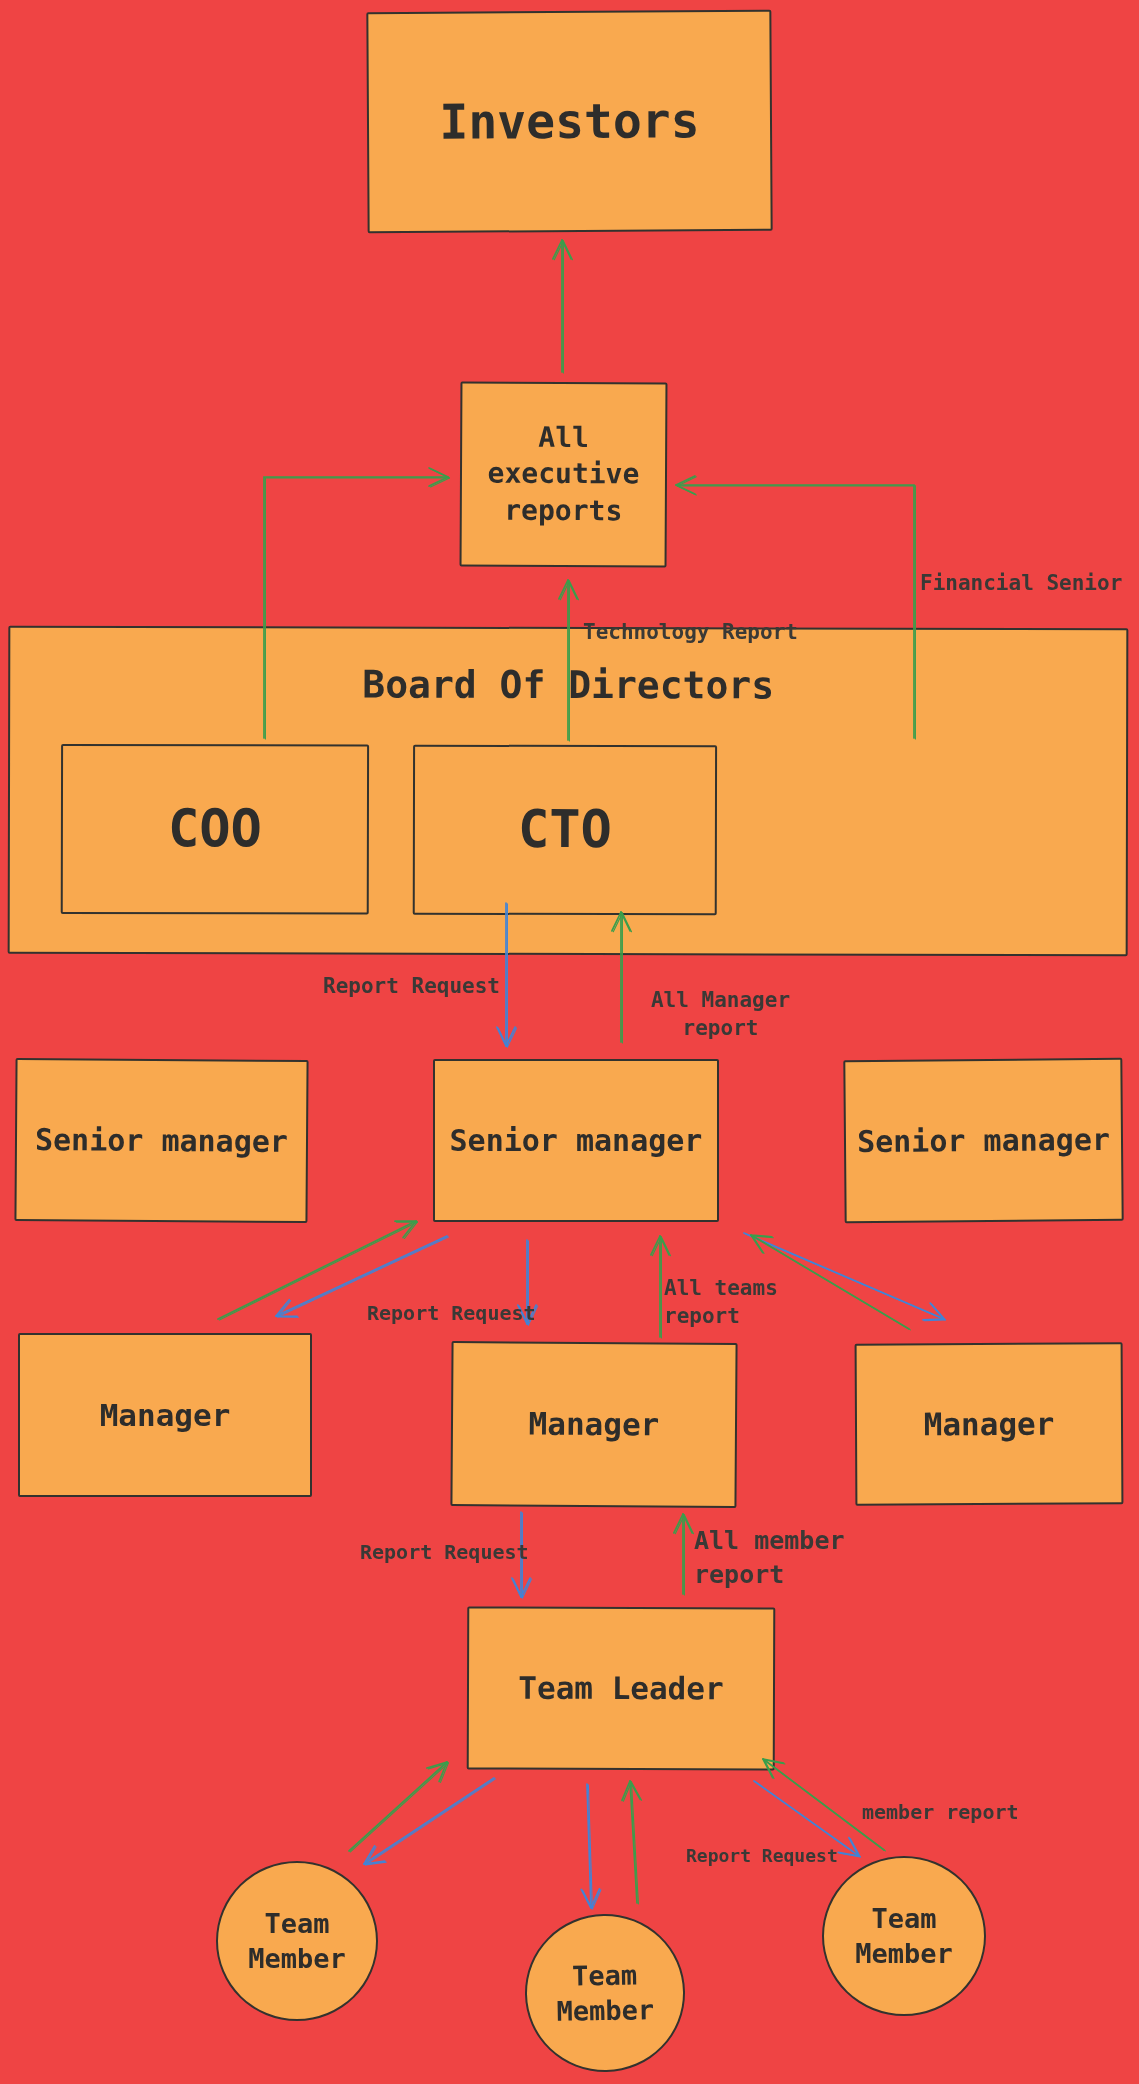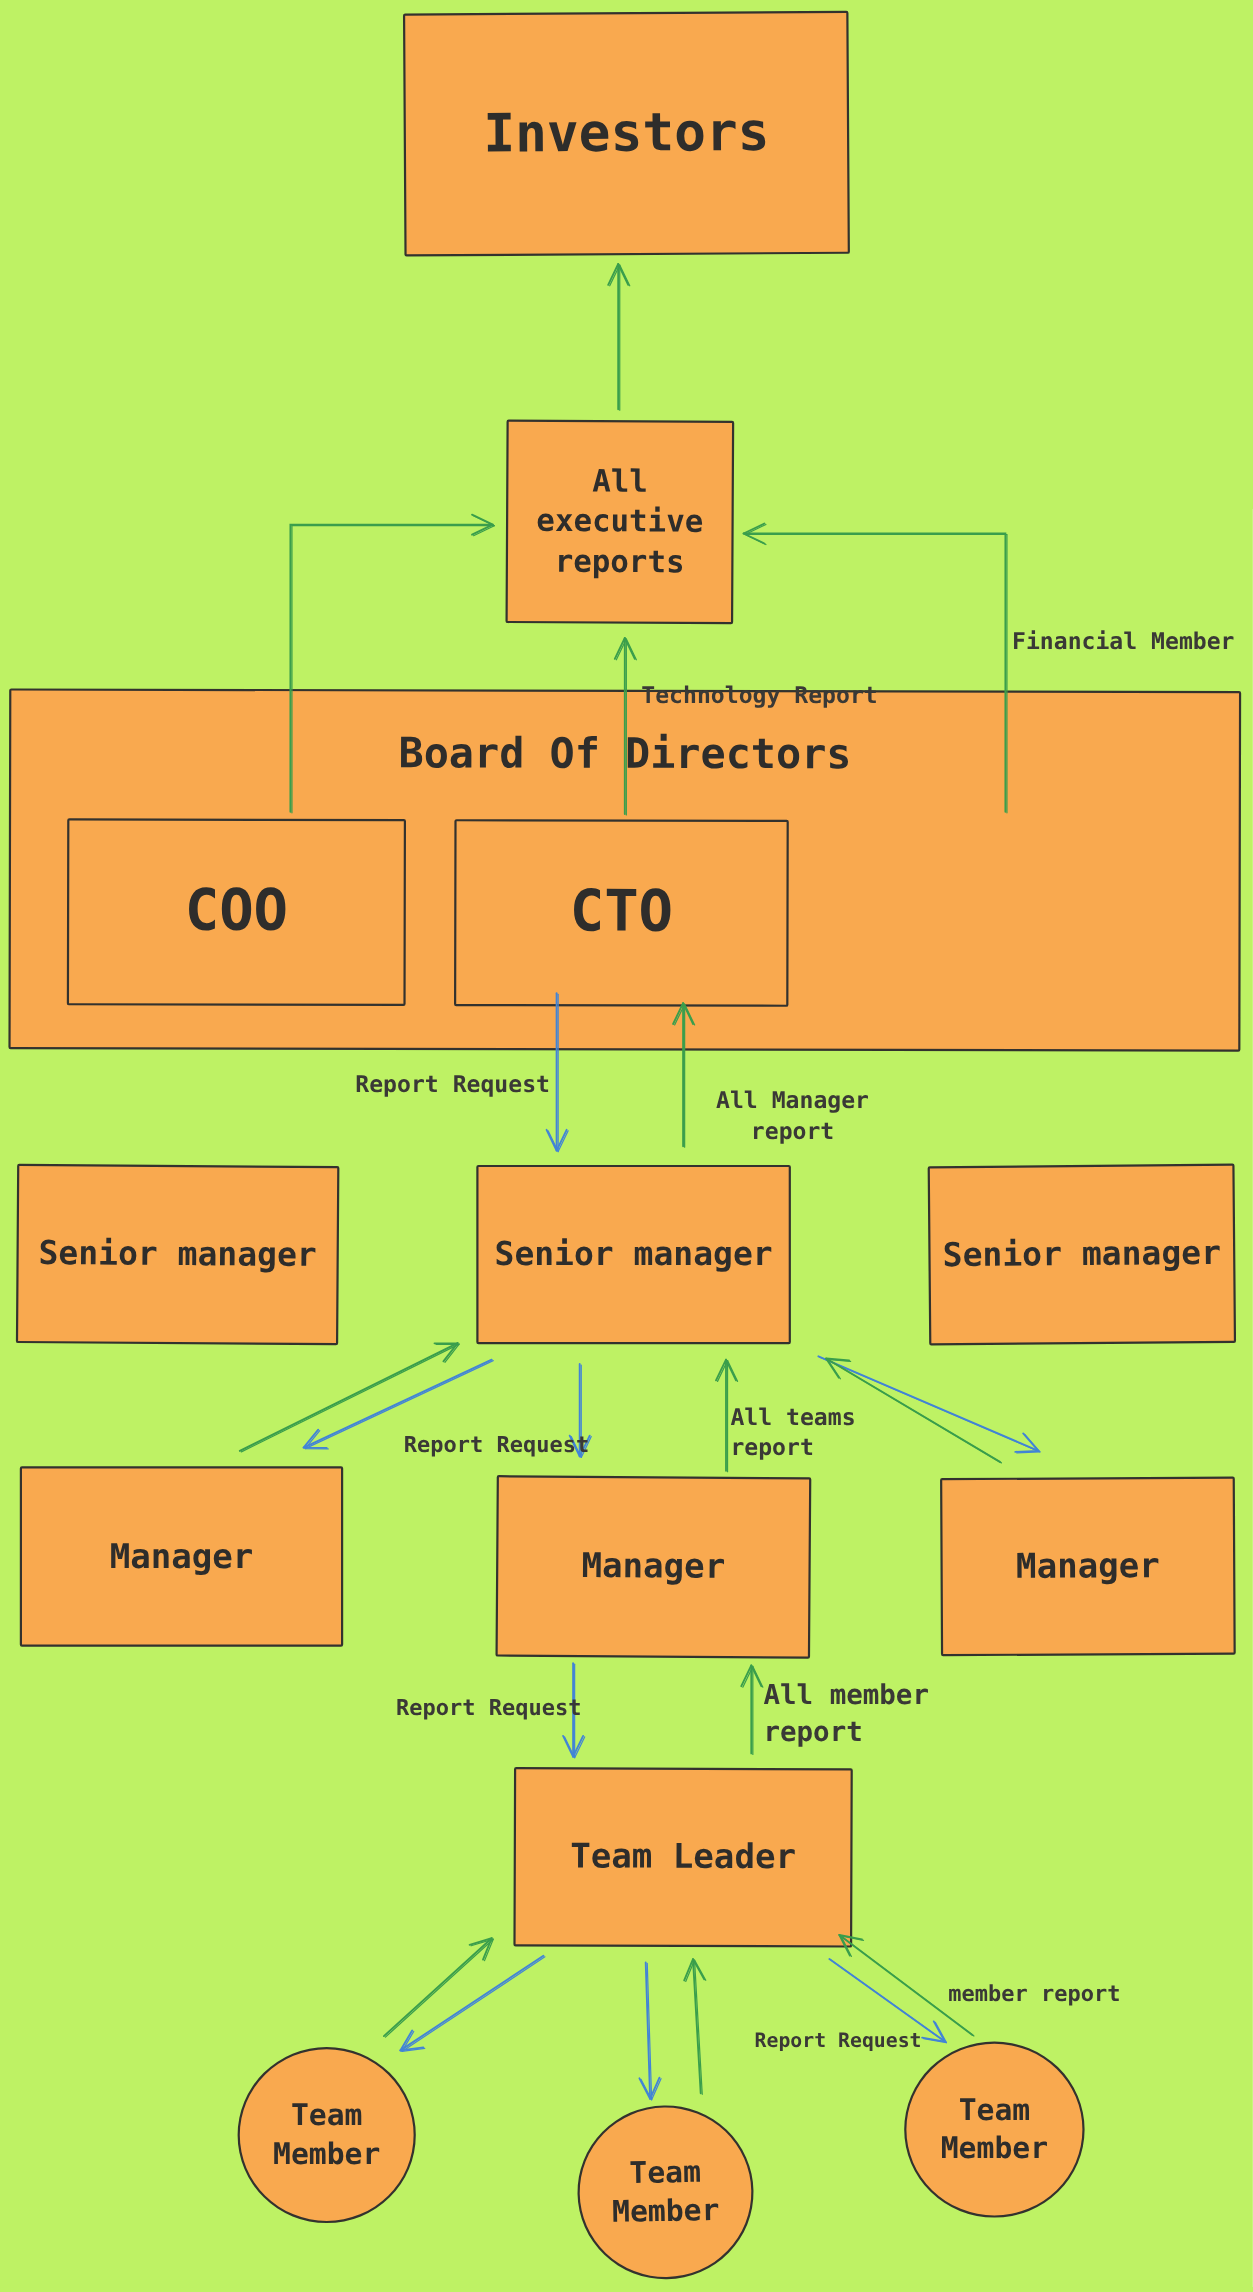--- a/index.html
+++ b/index.html
@@ -1,19 +1,19 @@
 <!DOCTYPE html>
 <html><head>
 <meta charset="utf-8">
 <style>
   html,body{margin:0;padding:0;background:#ffffff;}
   #canvas{
     position:relative;
     width:1139px;height:2084px;
-    background:#bef264;
+    background:#ef4444;
     font-family:"DejaVu Sans Mono","Liberation Mono",monospace;
     overflow:hidden;
   }
   .node{
     position:absolute;
     background:#f9a94f;
     border:2.5px solid #33322e;
     border-radius:2px;
     display:flex;align-items:center;justify-content:center;
     text-align:center;
@@ -186,21 +186,21 @@
       <path d="M754,1781 L859,1856" fill="none" stroke="#4284d6" stroke-width="1.1" stroke-linecap="round" transform="translate(1.4,0.9)"></path>
       <path d="M859,1856 L838.3,1852.4 M859,1856 L848.9,1837.6 " fill="none" stroke="#4284d6" stroke-width="1.7" stroke-linecap="round"></path>
       <path d="M859,1856 L838.3,1852.4 M859,1856 L848.9,1837.6 " fill="none" stroke="#4284d6" stroke-width="1.1" stroke-linecap="round" transform="translate(1.4,0.9)"></path>
       <path d="M884,1850 L763,1759" fill="none" stroke="#3a9e4c" stroke-width="1.7" stroke-linecap="round"></path>
       <path d="M884,1850 L763,1759" fill="none" stroke="#3a9e4c" stroke-width="1.1" stroke-linecap="round" transform="translate(1.4,0.9)"></path>
       <path d="M763,1759 L783.6,1763.1 M763,1759 L772.6,1777.7 " fill="none" stroke="#3a9e4c" stroke-width="1.7" stroke-linecap="round"></path>
       <path d="M763,1759 L783.6,1763.1 M763,1759 L772.6,1777.7 " fill="none" stroke="#3a9e4c" stroke-width="1.1" stroke-linecap="round" transform="translate(1.4,0.9)"></path>
     </svg>
 
   <div class="edge-label" style="left:583px;top:585px;font-size:21px;margin-top:33px;">Technology Report</div>
-  <div class="edge-label" style="left:920px;top:569px;font-size:21px;">Financial Member</div>
+  <div class="edge-label" style="left:920px;top:569px;font-size:21px;">Financial Senior</div>
   <div class="edge-label" style="left:323px;top:972px;font-size:21px;">Report Request</div>
   <div class="edge-label" style="left:638px;top:986px;width:165px;font-size:21px;text-align:center;">All Manager report</div>
   <div class="edge-label" style="left:367px;top:1300px;font-size:20px;">Report Request</div>
   <div class="edge-label" style="left:664px;top:1274px;width:135px;font-size:21px;">All teams report</div>
   <div class="edge-label" style="left:360px;top:1539px;font-size:20px;">Report Request</div>
   <div class="edge-label" style="left:694px;top:1524px;width:162px;font-size:25px;">All member report</div>
   <div class="edge-label" style="left:862px;top:1799px;font-size:20px;">member report</div>
   <div class="edge-label" style="left:686px;top:1844px;font-size:18px;">Report Request</div>
 
 </div>

